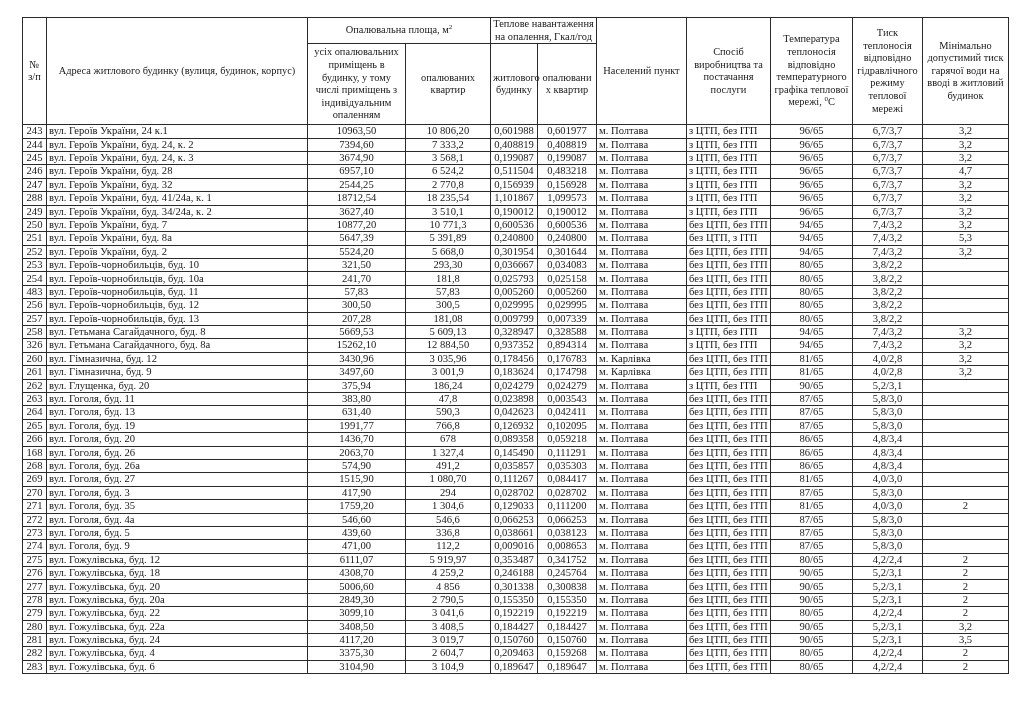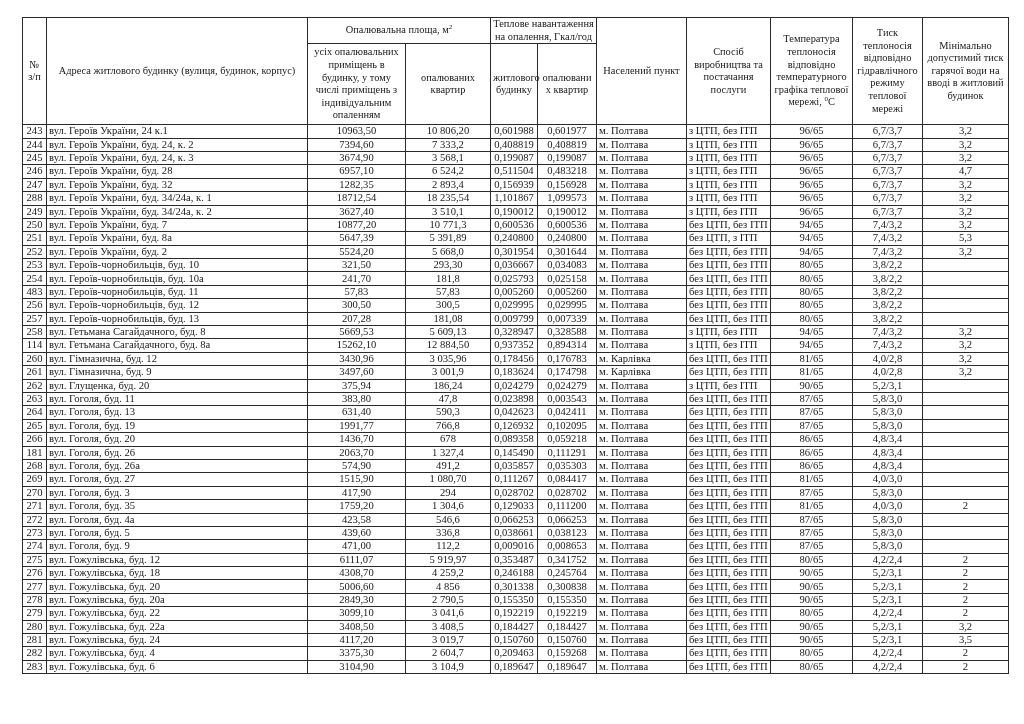--- a/index.html
+++ b/index.html
@@ -103,33 +103,33 @@
         <td class="num">0,483218</td>
         <td class="l">м. Полтава</td>
         <td class="l">з ЦТП, без ІТП</td>
         <td class="c">96/65</td>
         <td class="c">6,7/3,7</td>
         <td class="c">4,7</td>
       </tr>
       <tr>
         <td class="c">247</td>
         <td class="l">вул. Героїв України, буд. 32</td>
-        <td class="num">1282,35</td>
-        <td class="num soft">2 893,4</td>
+        <td class="num">2544,25</td>
+        <td class="num soft">2 770,8</td>
         <td class="num">0,156939</td>
         <td class="num">0,156928</td>
         <td class="l">м. Полтава</td>
         <td class="l">з ЦТП, без ІТП</td>
         <td class="c">96/65</td>
         <td class="c">6,7/3,7</td>
         <td class="c">3,2</td>
       </tr>
       <tr>
         <td class="c">288</td>
-        <td class="l">вул. Героїв України, буд. 34/24а, к. 1</td>
+        <td class="l">вул. Героїв України, буд. 41/24а, к. 1</td>
         <td class="num">18712,54</td>
         <td class="num soft">18 235,54</td>
         <td class="num">1,101867</td>
         <td class="num">1,099573</td>
         <td class="l">м. Полтава</td>
         <td class="l">з ЦТП, без ІТП</td>
         <td class="c">96/65</td>
         <td class="c">6,7/3,7</td>
         <td class="c">3,2</td>
       </tr>
@@ -257,21 +257,21 @@
         <td class="num soft">5 609,13</td>
         <td class="num">0,328947</td>
         <td class="num">0,328588</td>
         <td class="l">м. Полтава</td>
         <td class="l">з ЦТП, без ІТП</td>
         <td class="c">94/65</td>
         <td class="c">7,4/3,2</td>
         <td class="c">3,2</td>
       </tr>
       <tr>
-        <td class="c">114</td>
+        <td class="c">326</td>
         <td class="l">вул. Гетьмана Сагайдачного, буд. 8а</td>
         <td class="num">15262,10</td>
         <td class="num soft">12 884,50</td>
         <td class="num">0,937352</td>
         <td class="num">0,894314</td>
         <td class="l">м. Полтава</td>
         <td class="l">з ЦТП, без ІТП</td>
         <td class="c">94/65</td>
         <td class="c">7,4/3,2</td>
         <td class="c">3,2</td>
@@ -361,21 +361,21 @@
         <td class="num soft">678</td>
         <td class="num">0,089358</td>
         <td class="num">0,059218</td>
         <td class="l">м. Полтава</td>
         <td class="l">без ЦТП, без ІТП</td>
         <td class="c">86/65</td>
         <td class="c">4,8/3,4</td>
         <td class="c"></td>
       </tr>
       <tr>
-        <td class="c">181</td>
+        <td class="c">168</td>
         <td class="l">вул. Гоголя, буд. 26</td>
         <td class="num">2063,70</td>
         <td class="num soft">1 327,4</td>
         <td class="num">0,145490</td>
         <td class="num">0,111291</td>
         <td class="l">м. Полтава</td>
         <td class="l">без ЦТП, без ІТП</td>
         <td class="c">86/65</td>
         <td class="c">4,8/3,4</td>
         <td class="c"></td>
@@ -428,21 +428,21 @@
         <td class="num">0,111200</td>
         <td class="l">м. Полтава</td>
         <td class="l">без ЦТП, без ІТП</td>
         <td class="c">81/65</td>
         <td class="c">4,0/3,0</td>
         <td class="c">2</td>
       </tr>
       <tr>
         <td class="c">272</td>
         <td class="l">вул. Гоголя, буд. 4а</td>
-        <td class="num">423,58</td>
+        <td class="num">546,60</td>
         <td class="num soft">546,6</td>
         <td class="num">0,066253</td>
         <td class="num">0,066253</td>
         <td class="l">м. Полтава</td>
         <td class="l">без ЦТП, без ІТП</td>
         <td class="c">87/65</td>
         <td class="c">5,8/3,0</td>
         <td class="c"></td>
       </tr>
       <tr>

